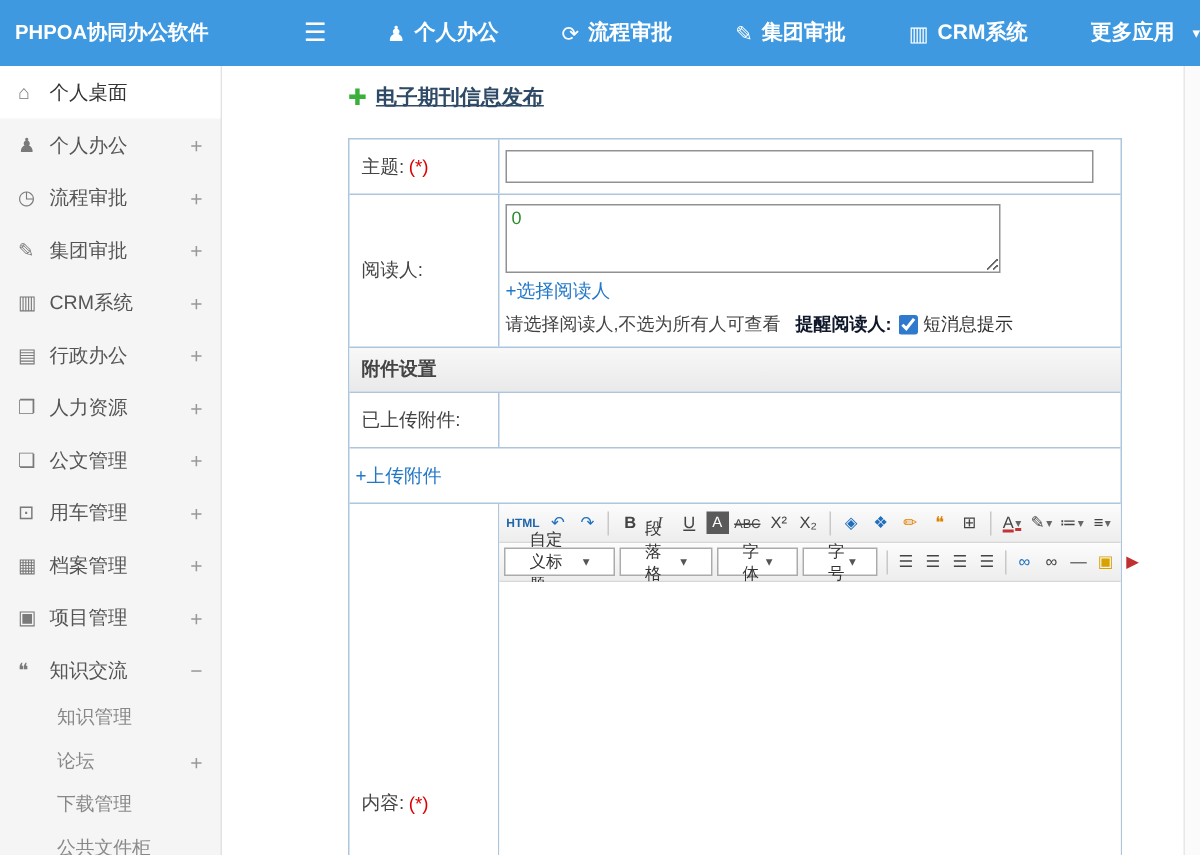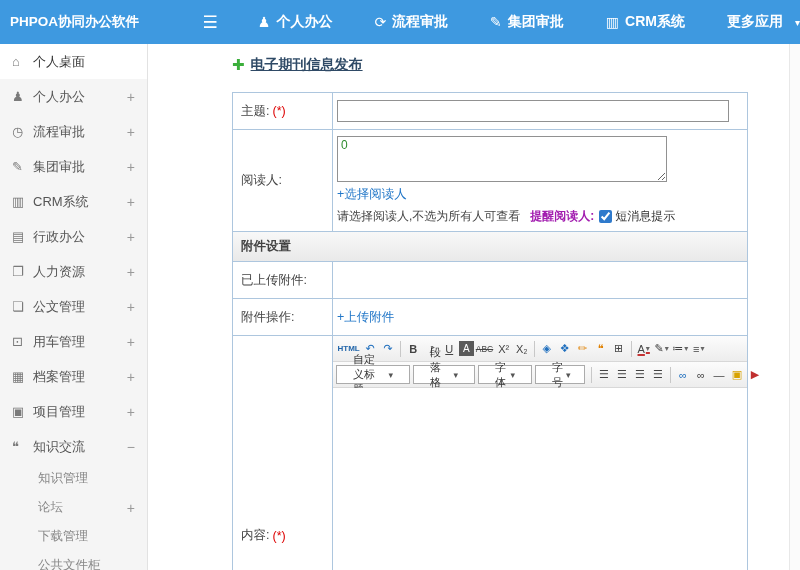--- a/index.html
+++ b/index.html
@@ -74,39 +74,39 @@
   .row-readers .fcell-content { flex-direction: column; align-items: flex-start; justify-content: flex-start; padding: 6px 4px; }
   .readers-textarea {
     width: 330px; height: 52px; border: 1px solid #919191; resize: both;
     font-size: 12px; color: #2E8B2E; padding: 1px 3px;
     font-family: "Liberation Sans", "DejaVu Sans", sans-serif;
   }
   .link { color: #2277C8; cursor: pointer; font-size: 12.5px; text-decoration: none; }
   .select-link { margin-top: 4px; }
   .hint-line { margin-top: 5px; display: flex; align-items: center; }
   .hint-text { color: #444; font-size: 12px; }
-  .remind-label { font-weight: bold; color: #a21caf; margin-left: 10px; font-size: 12px; }
+  .remind-label { font-weight: bold; color: #0f172a; margin-left: 10px; font-size: 12px; }
   .sms-check { margin: 0 3px 0 5px; accent-color: #2F7ACC; width: 13px; height: 13px; }
   .sms-label { color: #333; font-size: 12px; }
 
   .row-section {
     height: 30px; display: flex; align-items: center; padding: 0 8px;
     background: linear-gradient(#F8F8F8, #E9E9E9); font-weight: bold; color: #444;
   }
   .row-uploaded { height: 37px; }
   .row-ops { height: 37px; }
   .row-content { height: 400px; }
   .row-content .fcell-content { padding: 0; align-items: stretch; }
 
   
   .editor { flex: 1; display: flex; flex-direction: column; background: #fff; min-width: 0; }
   .ed-toolbar {
     background: linear-gradient(#FCFCFC, #EDEDED);
     border-bottom: 1px solid #D8D8D8;
-    padding: 2px 3px; display: flex; align-items: center; height: 26px;
+    padding: 2px 3px; display: flex; align-items: center; height: 26px; justify-content: space-between;
   }
   .tb-btn {
     min-width: 17px; height: 19px; display: inline-flex; align-items: center; justify-content: center;
     font-size: 11px; color: #444; padding: 0 1px; margin: 0 0.5px; cursor: pointer; background: none; border: none;
     font-family: "Liberation Sans", "DejaVu Sans", sans-serif;
   }
   .tb-sep { width: 1px; height: 16px; background: #C8C8C8; margin: 0 3px; flex-shrink: 0; }
   .tb-blue { color: #1F6FBE; }
   .tb-orange { color: #E08000; }
   .tb-yellow { color: #D8A300; }
@@ -279,23 +279,20 @@
     </div>
 
     <div class="frow row-uploaded">
       <div class="fcell-label">
         <span>已上传附件:</span>
       </div>
       <div class="fcell-content"></div>
     </div>
 
     <div class="frow row-ops">
-      <div class="fcell-label">
-        <span>附件操作:</span>
-      </div>
       <div class="fcell-content">
         <a class="link">+上传附件</a>
       </div>
     </div>
 
     <div class="frow row-content">
       <div class="fcell-label">
         <span>内容:</span>
         <span class="req">(*)</span>
       </div>

